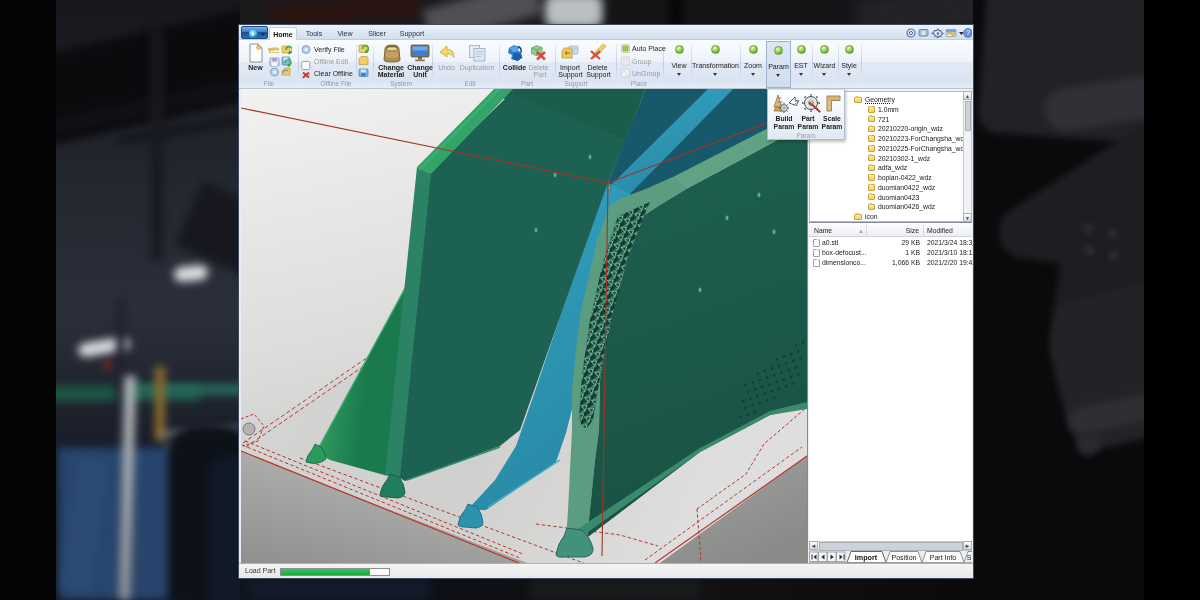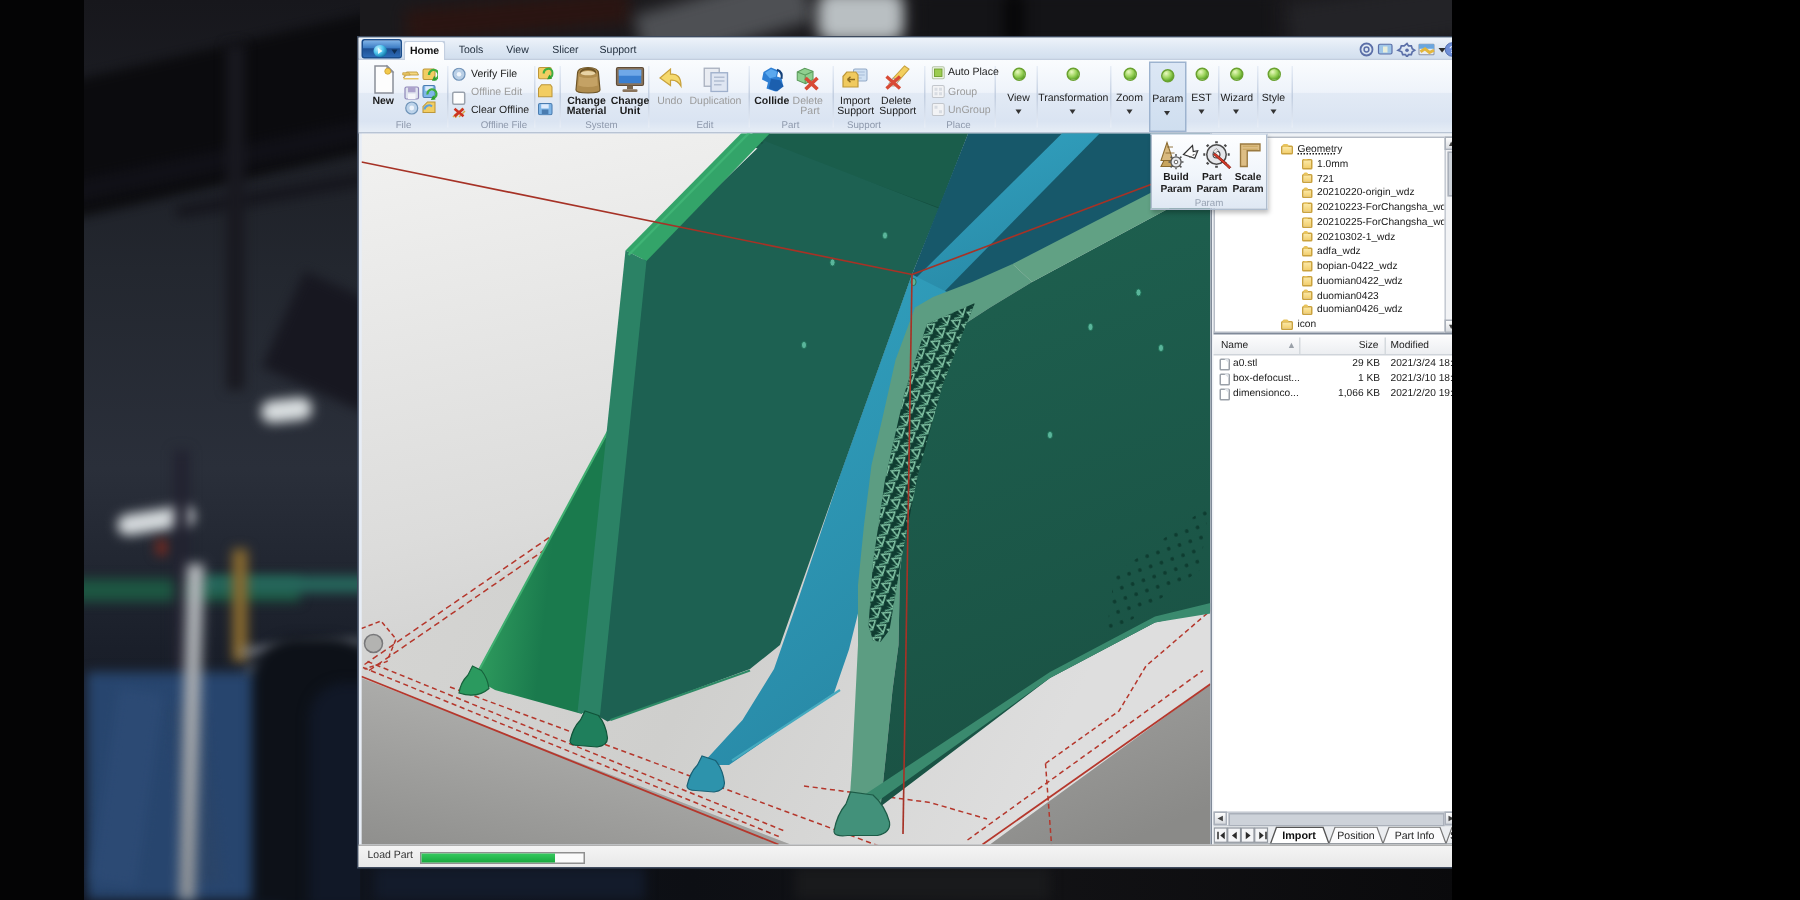--- a/index.html
+++ b/index.html
@@ -1,16 +1,16 @@
 <!DOCTYPE html>
 <html><head>
 <meta charset="utf-8">
 <style>
   html,body{margin:0;padding:0;background:#000;}
-  #stage{position:relative;width:968px;height:600px;overflow:hidden;background:#0ea5e9;
+  #stage{position:relative;width:1144px;height:600px;overflow:hidden;background:#0ea5e9;
     font-family:"Liberation Sans",sans-serif;-webkit-font-smoothing:antialiased;}
   #stage *{box-sizing:border-box;}
   .abs{position:absolute;}
   
   #fact{left:56px;top:0;width:184px;height:600px;overflow:hidden;
     background:linear-gradient(180deg,#17171c 0%,#23272f 30%,#2a2f3a 52%,#1a1f2a 72%,#10131c 100%);}
   #fact .b{position:absolute;filter:blur(4px);}
   #topstrip{left:240px;top:0;width:733px;height:25px;overflow:hidden;background:#1a191c;}
   #topstrip .b{position:absolute;filter:blur(5px);}
   #rightzone{left:973px;top:0;width:227px;height:600px;overflow:hidden;background:#0a0a0c;}

